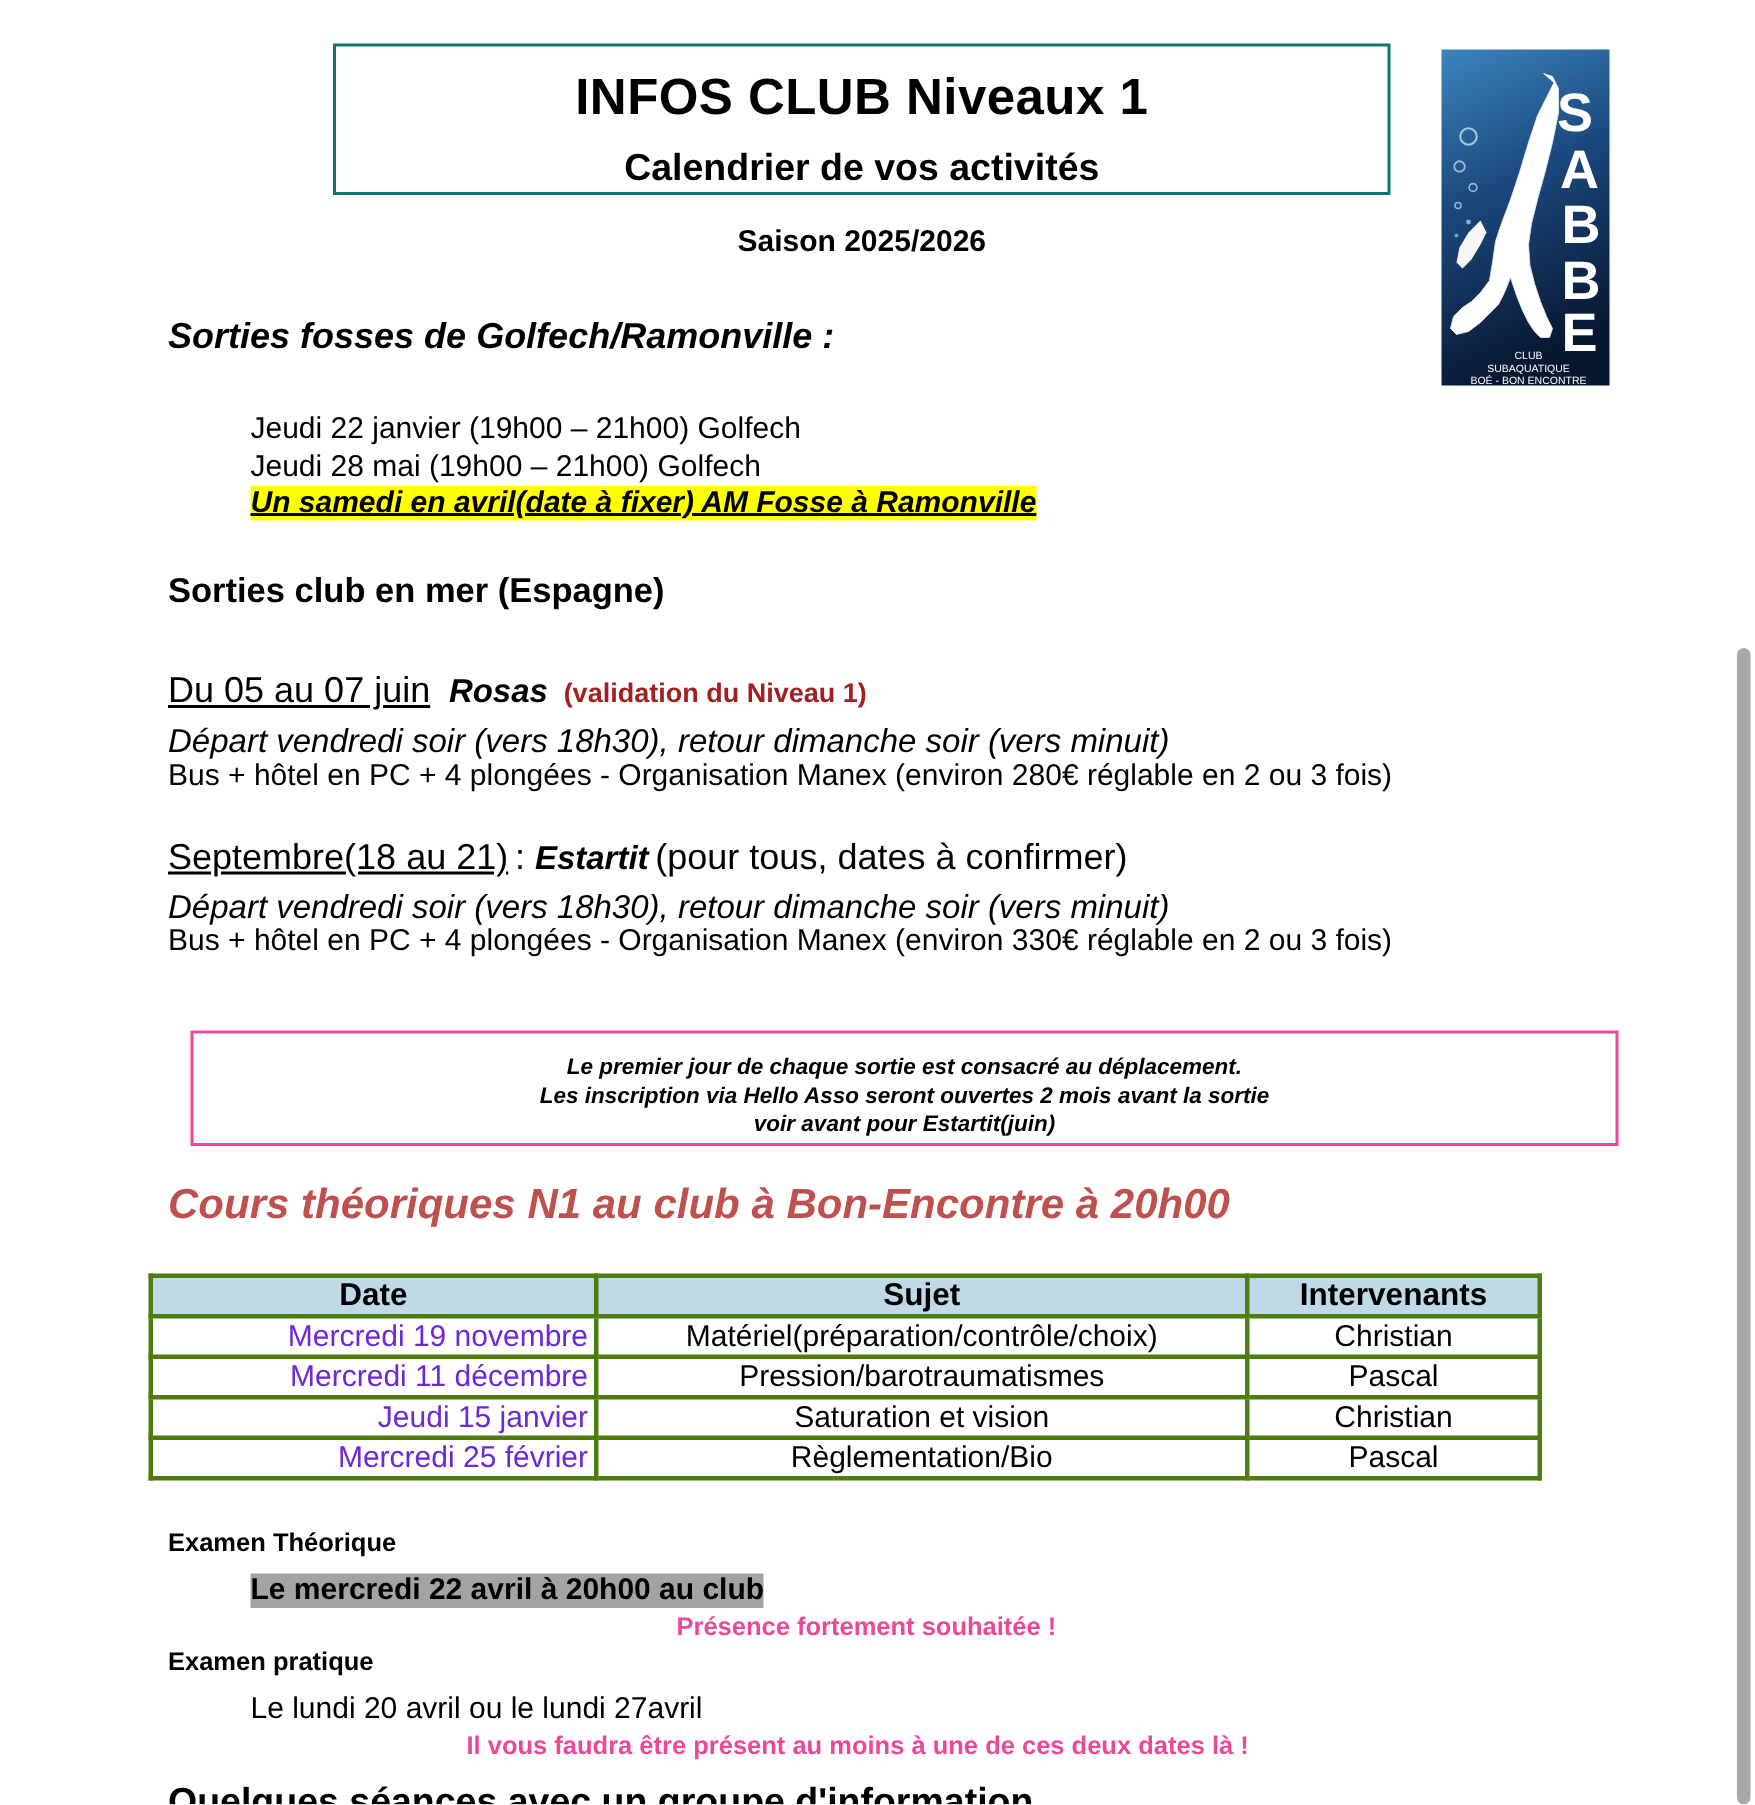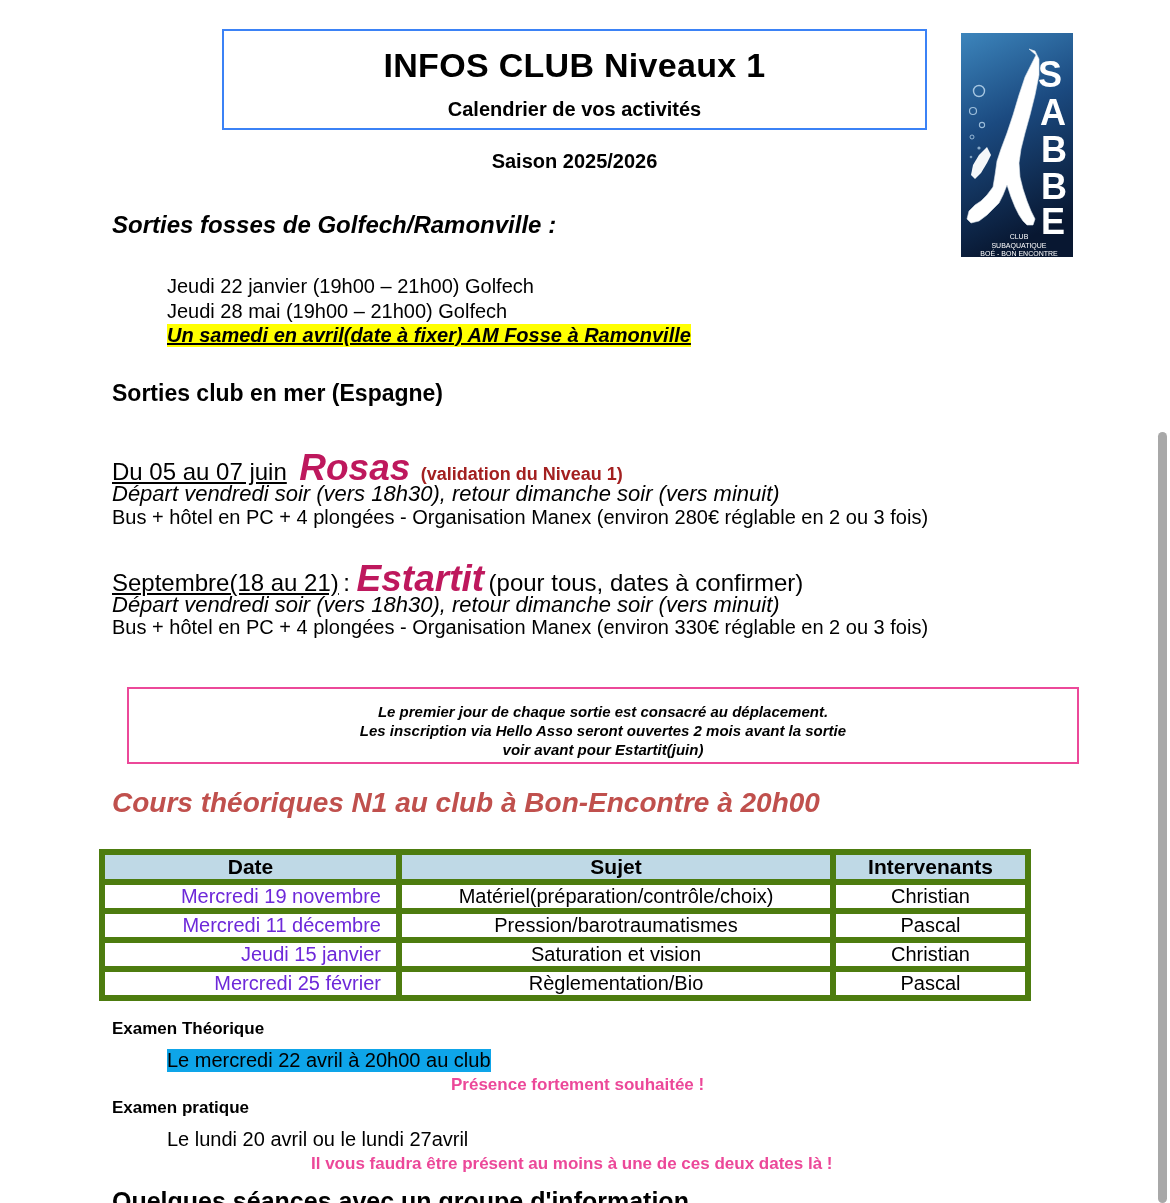--- a/index.html
+++ b/index.html
@@ -19,34 +19,34 @@
     background: #ffffff;
   }
 
   
   .title-box {
     position: absolute;
     left: 222px;
     top: 29px;
     width: 705px;
     height: 101px;
-    border: 2px solid #3b82f6;
+    border: 2px solid #0f766e;
     box-sizing: border-box;
     background: #ffffff;
     text-align: center;
   }
   .title-main {
     font-size: 34px;
     font-weight: bold;
     line-height: 1;
     margin-top: 17px;
     letter-spacing: .3px;
   }
   .title-sub {
-    font-size: 20px;
+    font-size: 25px;
     font-weight: bold;
     margin-top: 16px;
   }
   .season {
     position: absolute;
     left: 222px;
     top: 150px;
     width: 705px;
     text-align: center;
     font-size: 20px;
@@ -76,36 +76,37 @@
     font-weight: bold;
   }
   .body-line {
     font-size: 20px;
   }
   .body-italic {
     font-size: 22px;
     font-style: italic;
   }
   .hl {
-    background: #0ea5e9;
+    background: #a3a3a3;
+    font-weight: bold;
   }
   .hl-ital-und {
     background: #ffff00;
     font-style: italic;
     font-weight: bold;
     text-decoration: underline;
     font-size: 20px;
   }
   .und { text-decoration: underline; }
 
   .trip-name {
-    color: #be185d;
-    font-weight: bold;
-    font-style: italic;
-    font-size: 37px;
+    color: #000000;
+    font-weight: bold;
+    font-style: italic;
+    font-size: 22px;
   }
   .trip-note-red {
     color: #a32020;
     font-weight: bold;
     font-size: 18px;
   }
   .trip-title {
     font-size: 24px;
   }
 
@@ -145,25 +146,25 @@
   .course-table {
     position: absolute;
     left: 99px;
     top: 849px;
     width: 926px;
     border-collapse: collapse;
     table-layout: fixed;
   }
   .course-table th,
   .course-table td {
-    border: 6px solid #4d7c0f;
+    border: 3px solid #4d7c0f;
     height: 27px;
     font-size: 20px;
     font-weight: normal;
-    padding: 0 15px;
+    padding: 0 4px;
     box-sizing: border-box;
   }
   .course-table thead th {
     background: #bfd9e6;
     font-weight: bold;
     font-size: 21px;
     text-align: center;
   }
   .course-table col.c-date { width: 297px; }
   .course-table col.c-subj { width: 434px; }

